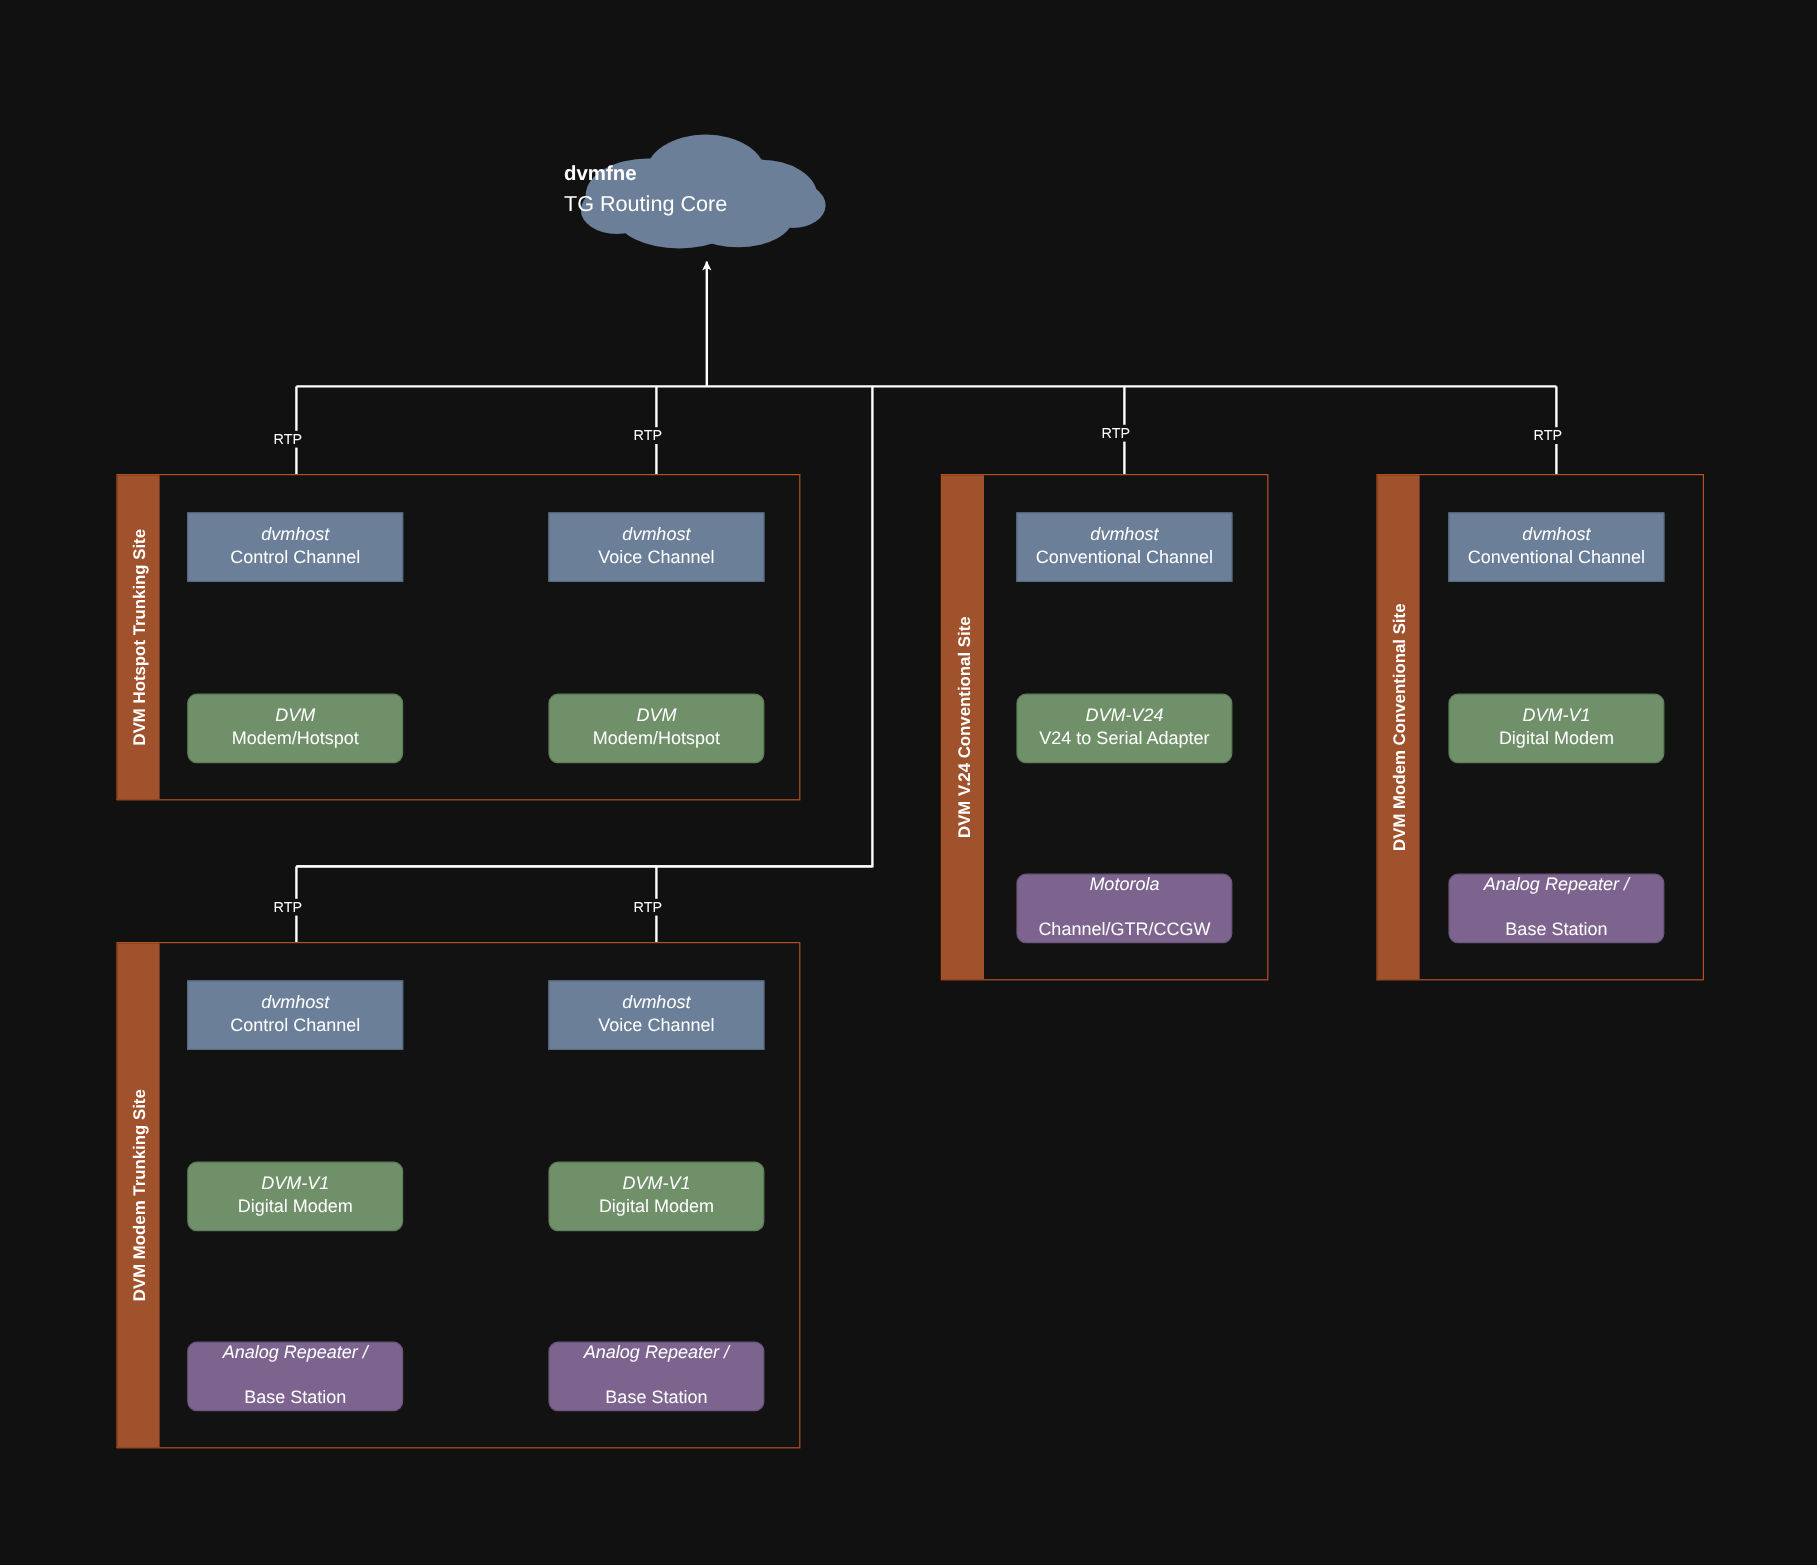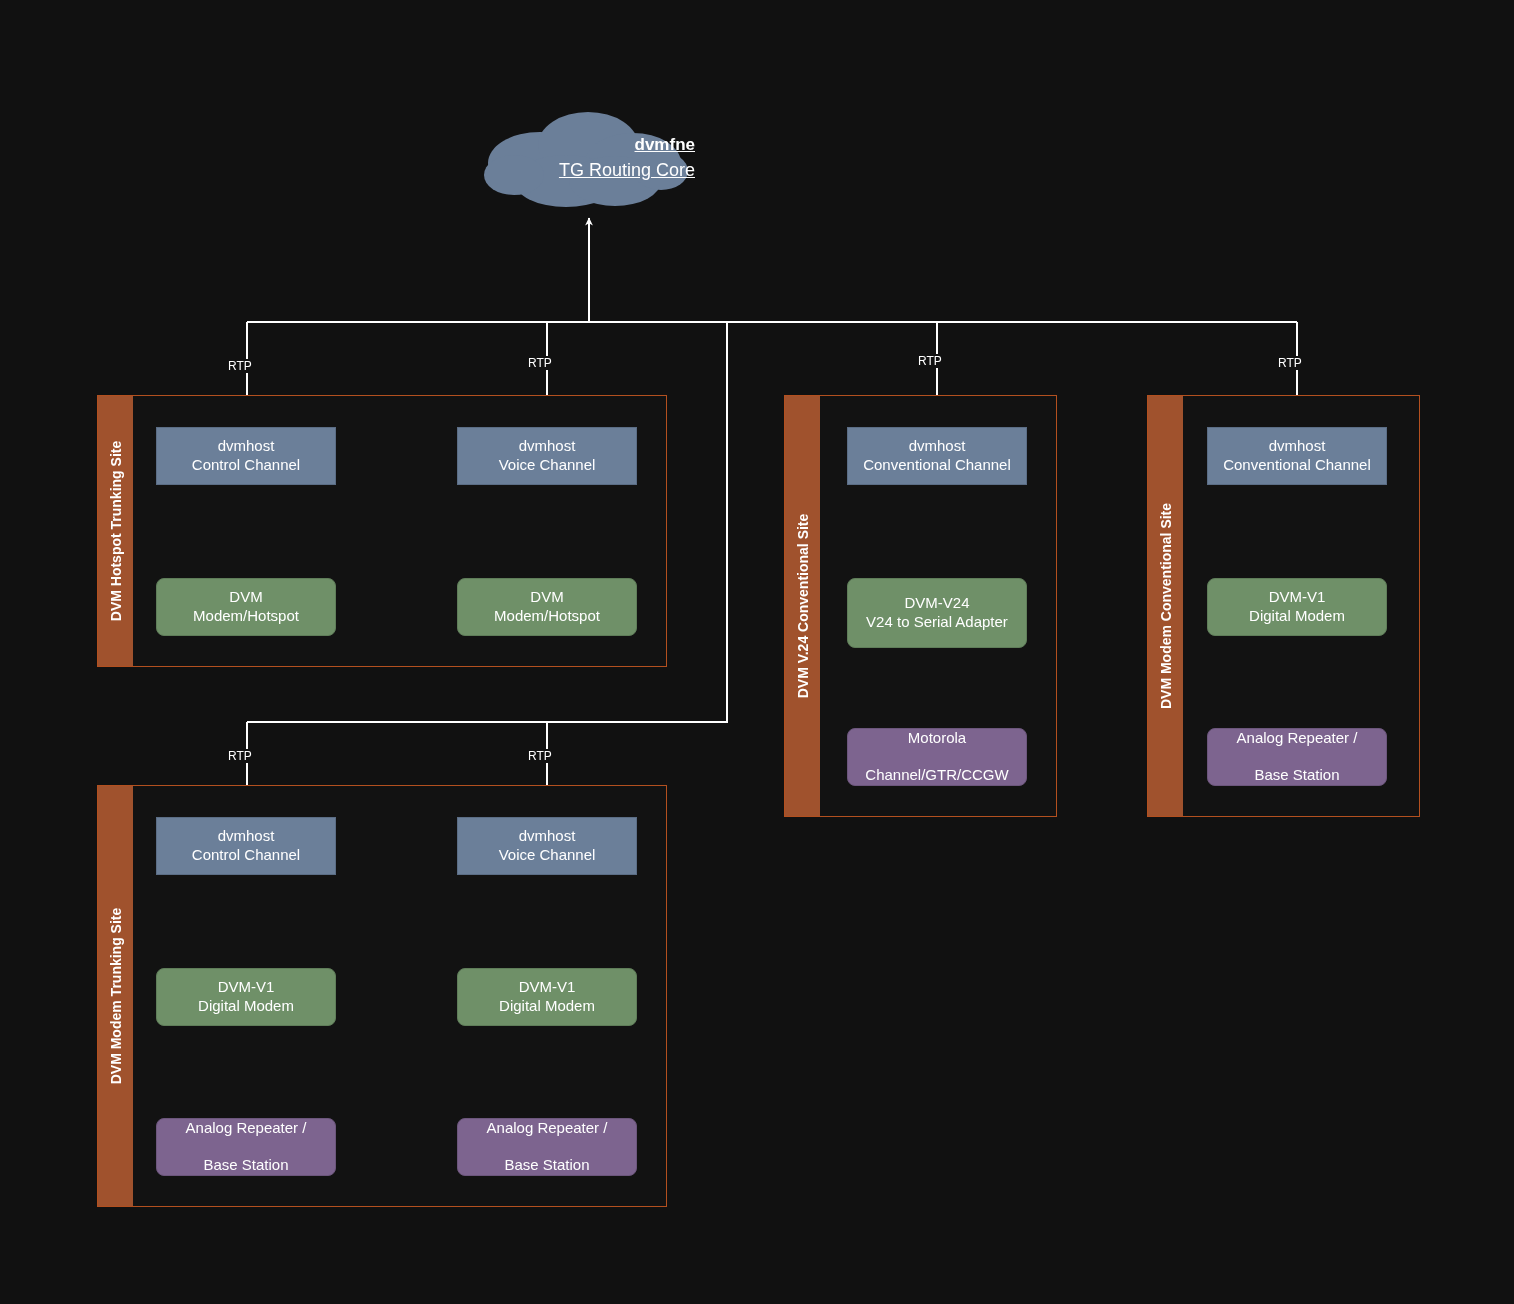--- a/index.html
+++ b/index.html
@@ -4,37 +4,37 @@
 <style>
   html,body{margin:0;padding:0;background:#111111;}
   body{width:1514px;height:1304px;overflow:hidden;
        font-family:"Liberation Sans","DejaVu Sans",sans-serif;color:#ffffff;}
   #stage{position:relative;width:1514px;height:1304px;background:#111111;}
 
   svg.wires{position:absolute;left:0;top:0;width:1514px;height:1304px;pointer-events:none;}
 
   
   .cloud{position:absolute;}
-  .cloud .lbl{position:absolute;left:0;right:0;text-align:right;text-decoration:underline;}
+  .cloud .lbl{position:absolute;left:0;right:0;text-align:left;}
   .cloud .t1{font-size:17px;font-weight:bold;}
   .cloud .t2{font-size:18px;font-weight:normal;}
 
   
   .site{position:absolute;border:1px solid #b3501f;box-sizing:border-box;background:#121212;}
   .site-tab{position:absolute;left:0;top:0;width:35px;height:100%;background:#a0522d;
             box-sizing:border-box;}
   .site-tab span{position:absolute;left:50%;top:50%;
       transform:translate(-50%,-50%) rotate(-90deg);
       white-space:nowrap;font-size:14px;font-weight:bold;color:#ffffff;}
 
   
   .node{position:absolute;box-sizing:border-box;display:flex;flex-direction:column;
         align-items:center;justify-content:center;text-align:center;line-height:1.25;
         font-size:15px;border:1px solid rgba(0,0,0,.35);}
-  .node .l1{display:block;}
+  .node .l1{display:block;font-style:italic;}
   .node .l2{display:block;}
   .n-host{background:#6b7f99;border-color:#5b6d85;border-radius:0;}
   .n-modem{background:#6f9068;border-color:#5f7d59;border-radius:8px;}
   .n-radio{background:#7d648f;border-color:#6c567c;border-radius:8px;justify-content:space-between;}
 
   
   .elabel{position:absolute;font-size:12px;color:#ffffff;white-space:nowrap;
           background:#111111;padding:0 3px;}
 </style>
 </head>
@@ -184,21 +184,21 @@
 
   <div class="site" style="left:784px;top:395px;width:273px;height:422px;">
     <div class="site-tab">
       <span>DVM V.24 Conventional Site</span>
     </div>
   </div>
   <div class="node n-host" style="left:847px;top:427px;width:180px;height:58px;">
     <span class="l1">dvmhost</span>
     <span class="l2">Conventional Channel</span>
   </div>
-  <div class="node n-modem" style="left:847px;top:578px;width:180px;height:70px;">
+  <div class="node n-modem" style="left:847px;top:578px;width:180px;height:58px;">
     <span class="l1">DVM-V24</span>
     <span class="l2">V24 to Serial Adapter</span>
   </div>
   <div class="node n-radio" style="left:847px;top:728px;width:180px;height:58px;">
     <span class="l1">Motorola</span>
     <span class="l2">Channel/GTR/CCGW</span>
   </div>
 
   <div class="site" style="left:1147px;top:395px;width:273px;height:422px;">
     <div class="site-tab">

